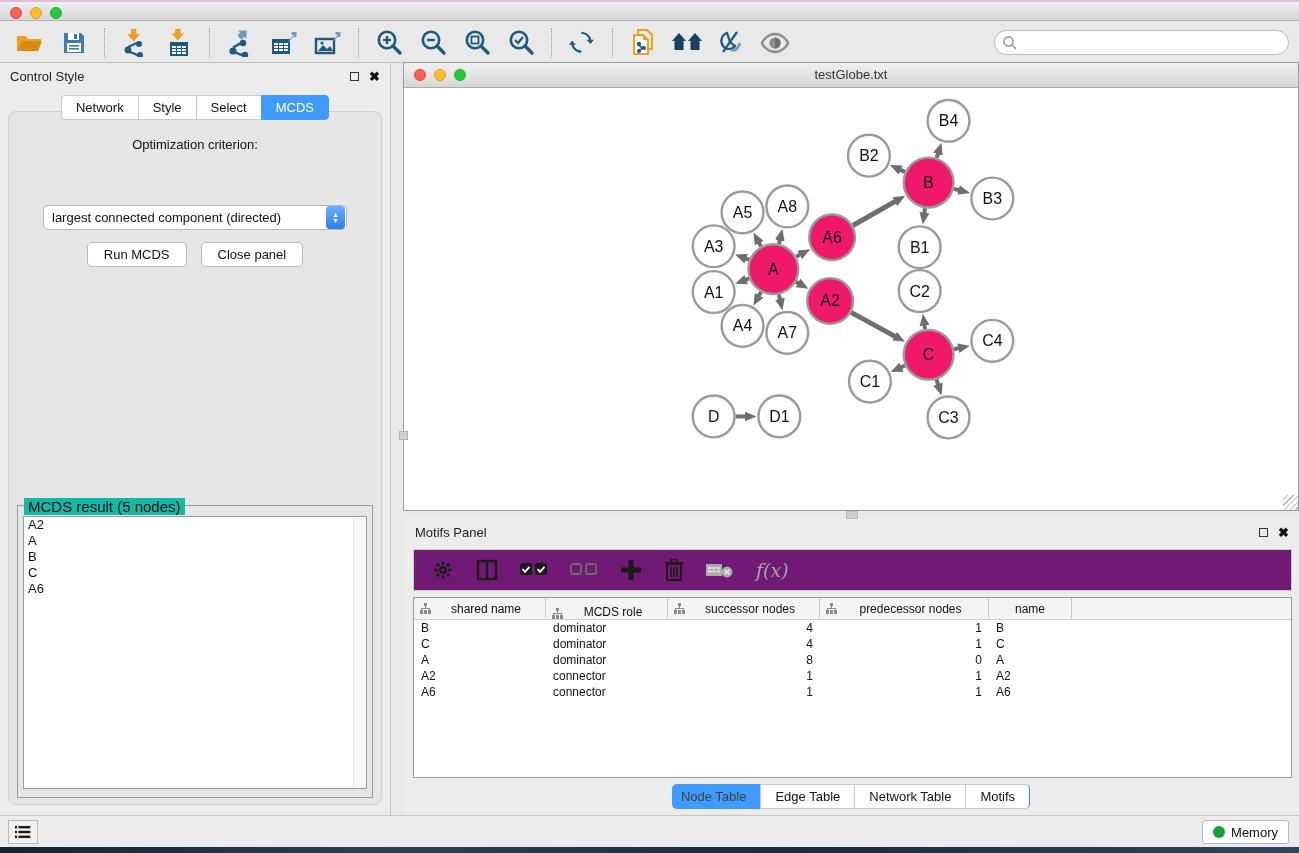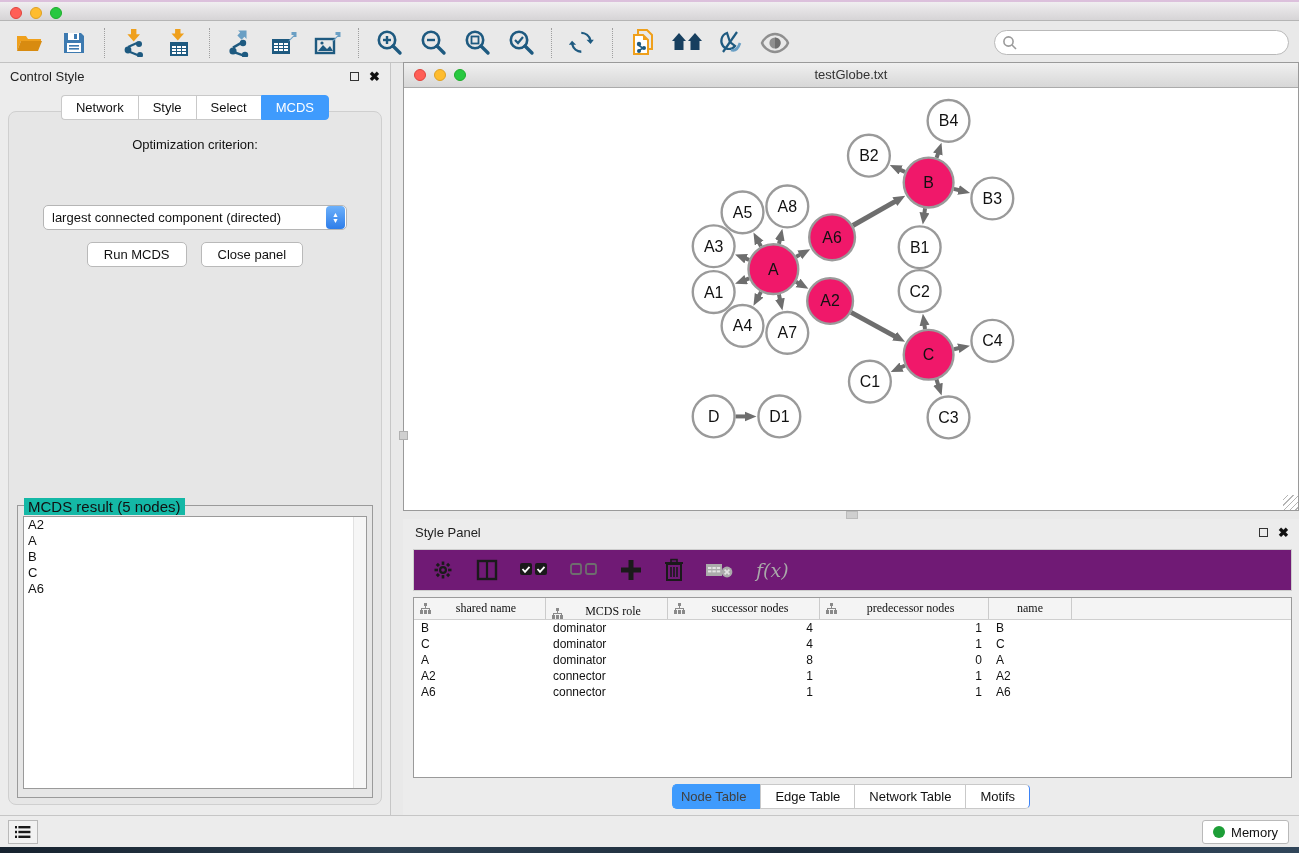--- a/index.html
+++ b/index.html
@@ -98,21 +98,21 @@
     background:#701a75; border:1px solid #cdcdcd; display:flex; align-items:center;
     gap:22px; padding-left:18px; }
   .tpi { display:flex; align-items:center; justify-content:center; height:30px; }
   #fx-label { font-family:"DejaVu Serif", serif; font-style:italic; font-size:19px;
     color:#a9a9a9; }
   #tp-table { position:absolute; left:10px; right:7px; top:78px; bottom:37px;
     background:#fff; border:1px solid #9a9a9a; overflow:hidden; }
   .thead { display:flex; height:22px; background:#f4f4f4; border-bottom:1px solid #cfcfcf;
     align-items:stretch; }
   .th { display:flex; align-items:center; font-size:12px; color:#111;
-    border-right:1px solid #cbcbcb; padding:0 6px;font-family:Liberation Serif, serif; }
+    border-right:1px solid #cbcbcb; padding:0 6px; }
   .th .lbl { flex:1; text-align:center; }
   .th svg { margin-right:2px; flex:0 0 auto; }
   .trow { display:flex; height:16px; align-items:center; }
   .td { font-size:12px; color:#111; padding:0 7px; white-space:nowrap; }
   .td.num { text-align:right; }
 
   .tp-tabs { position:absolute; left:0; right:0; bottom:6px; display:flex;
     justify-content:center; }
   .tp-tab { font-size:13px; padding:4px 14px; background:#fff;
     border:1px solid #c9c9c9; border-right:none; color:#111; }
@@ -458,21 +458,21 @@
     </svg>
   </div>
   <div id="net-left-grip"></div>
   <div id="net-resize-grip"></div>
 </div>
 
 <div id="h-splitter-grip"></div>
 
 <div id="table-panel">
   <div class="panel-head" style="padding-left:12px;">
-    <span class="ptitle">Style Panel</span>
+    <span class="ptitle">Motifs Panel</span>
     <span class="pbtns">
       <span class="float-glyph"></span>
       <span class="close-glyph">✖</span>
     </span>
   </div>
   <div id="tp-toolbar">
     <span class="tpi">
       <svg width="22" height="22" viewBox="0 0 22 22">
           <path fill="#1a1a1a" d="M11 7 a4 4 0 1 0 0 8 a4 4 0 0 0 0 -8 z M11 9.2 a1.8 1.8 0 1 1 0 3.6 a1.8 1.8 0 0 1 0 -3.6 z"></path>
           <g fill="#1a1a1a">

